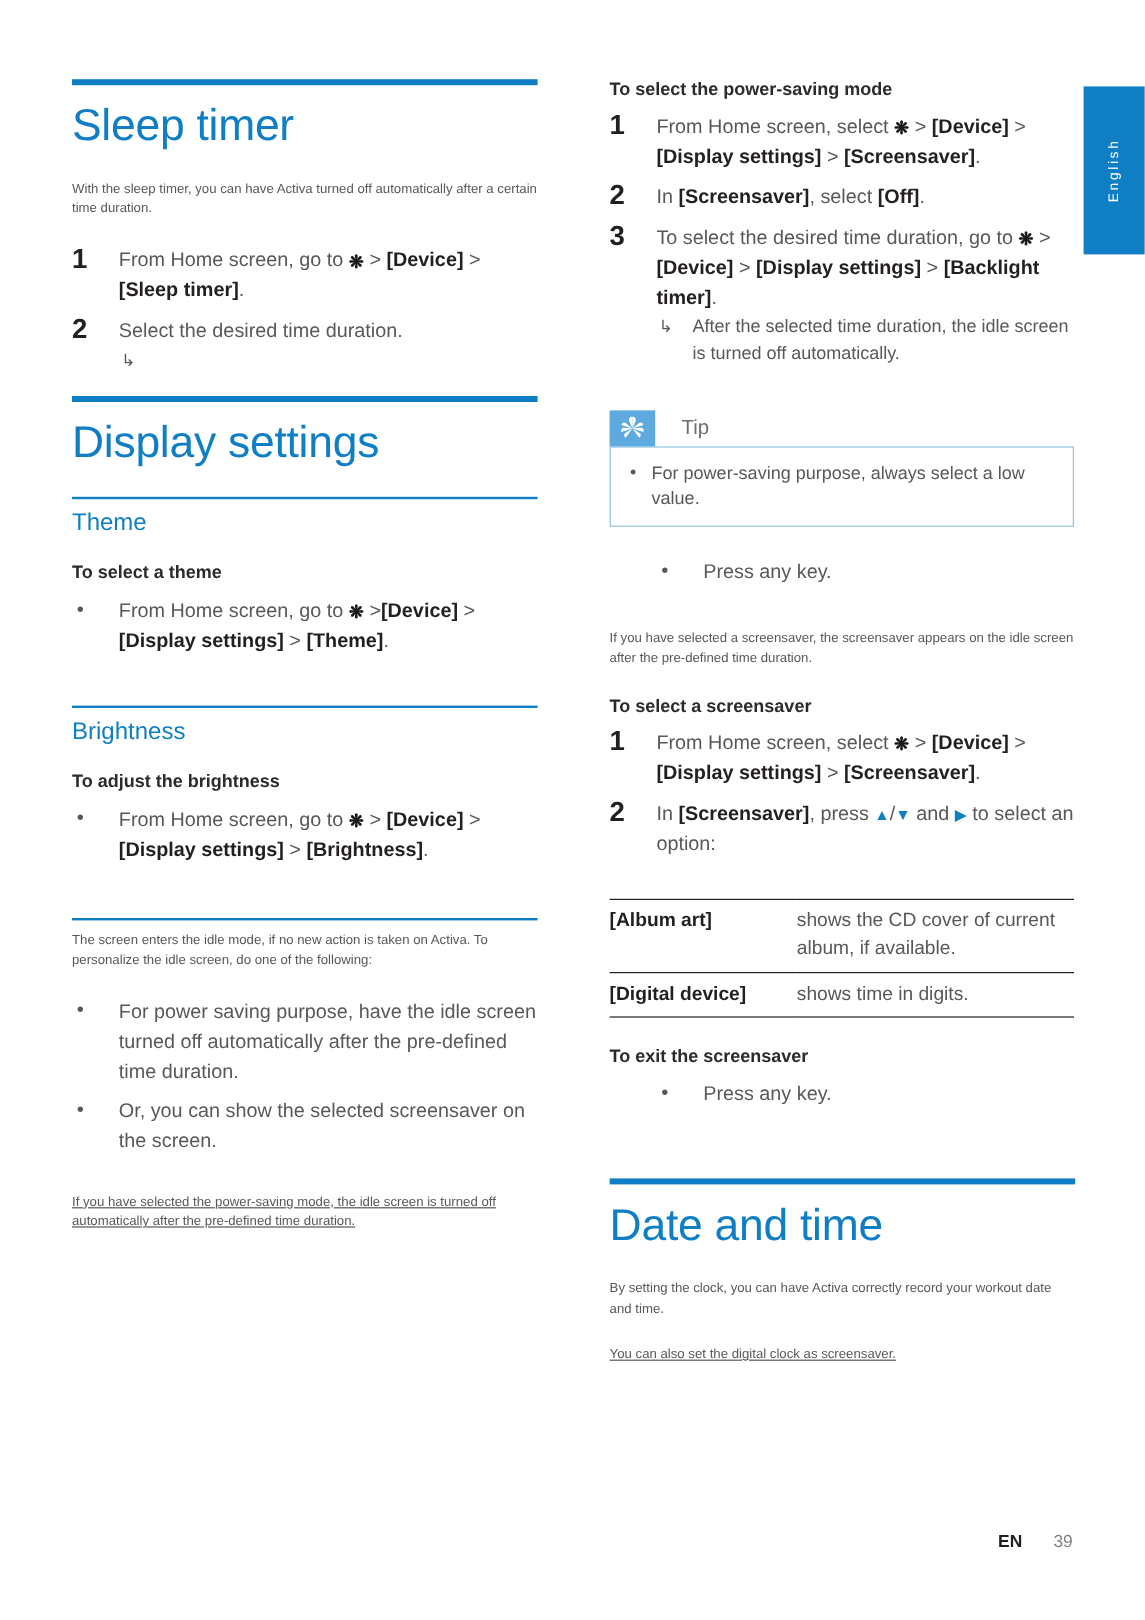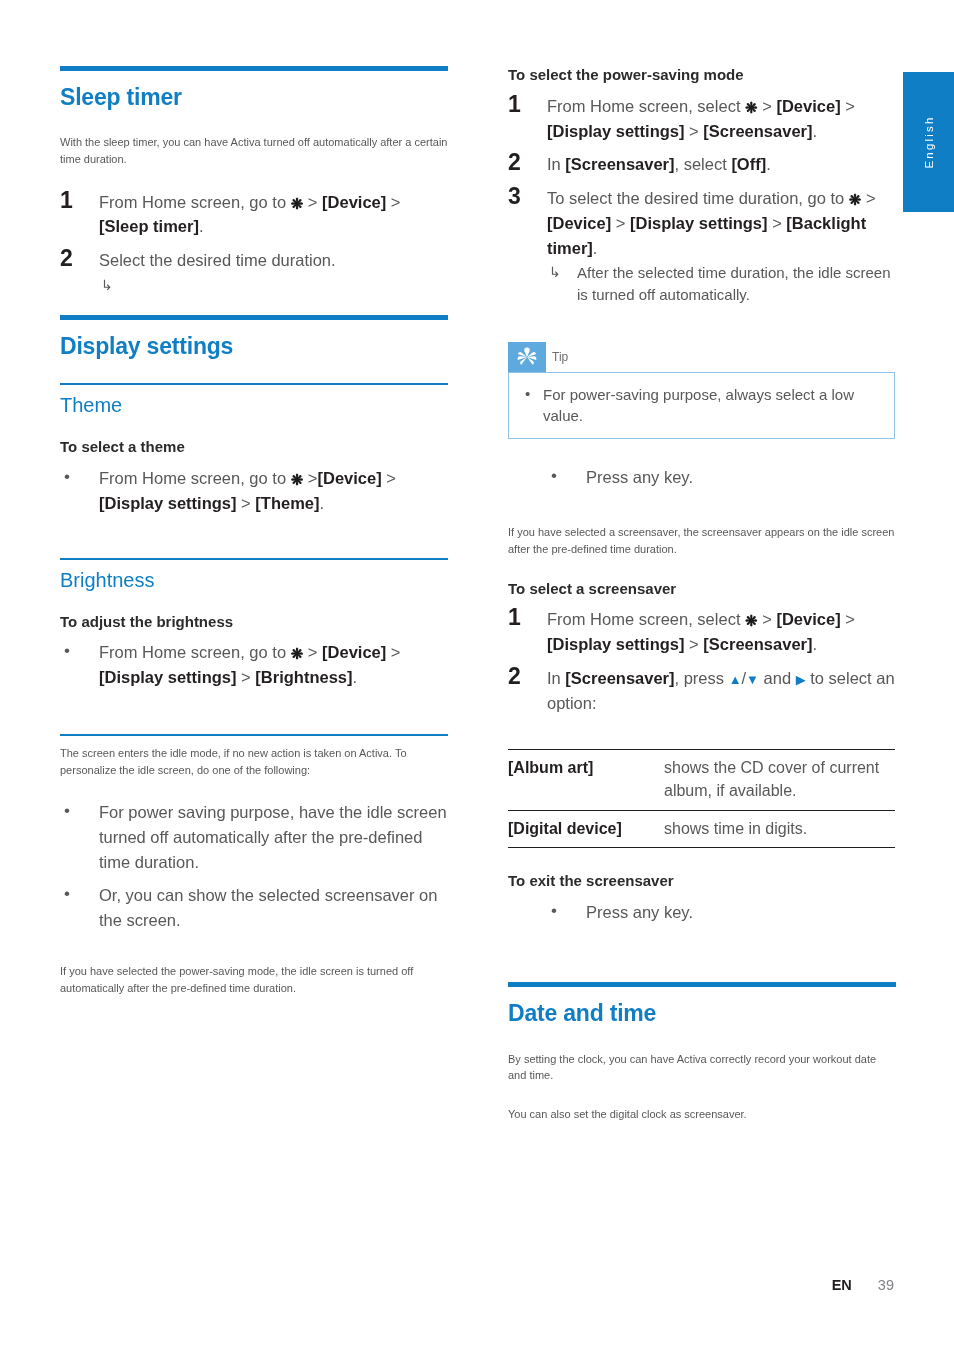--- a/index.html
+++ b/index.html
@@ -56,22 +56,22 @@
     margin: 0 0 14px 0;
   }
   .rule-thin {
     height: 2px;
     background: #0f7ec4;
     margin: 0 0 9px 0;
   }
 
   
   h1.sec-title {
-    font-size: 23px;
-    font-weight: 700;
+    font-size: 37px;
+    font-weight: 400;
     color: #0f7ec4;
     margin: 0 0 24px 0;
     letter-spacing: -0.2px;
     line-height: 1.1;
   }
   h2.sub-title {
     font-size: 20px;
     font-weight: 400;
     color: #0f7ec4;
     margin: 0 0 22px 0;
@@ -85,21 +85,21 @@
     line-height: 1.25;
   }
 
   
   p.body {
     font-size: 11px;
     line-height: 1.52;
     margin: 0 0 22px 0;
     color: #58585a;
   }
-  p.body:last-child { margin-bottom: 0; }
+  p.body:last-child { margin-bottom: 0; text-decoration: underline; }
 
   b, .b {
     color: #231f20;
     font-weight: bold;
   }
   .gt { color: #58585a; font-weight: normal; }
 
   
   .gear {
     color: #1a1a1a;
@@ -200,23 +200,23 @@
     width: 38px;
     height: 30px;
     background: #5ea9dd;
     display: flex;
     align-items: center;
     justify-content: center;
     flex: none;
   }
   .tip-icon svg { display: block; }
   .tip-label {
-    font-size: 12px;
+    font-size: 17px;
     color: #6d6e71;
-    padding-left: 6px;
+    padding-left: 22px;
   }
   .tip-body {
     border: 1px solid #8fc3e8;
     border-top: 1px solid #8fc3e8;
     padding: 11px 14px 12px 14px;
     box-sizing: border-box;
   }
   .tip-body ul {
     list-style: none;
     margin: 0;

